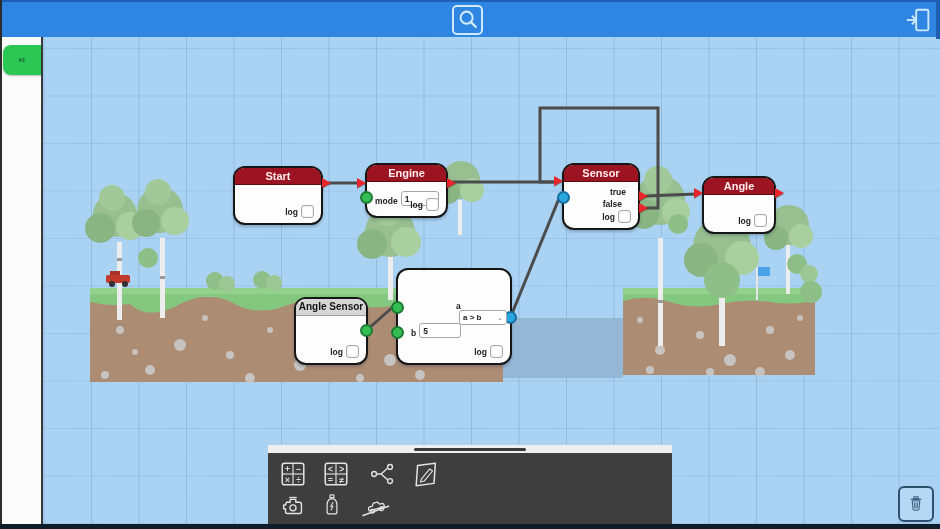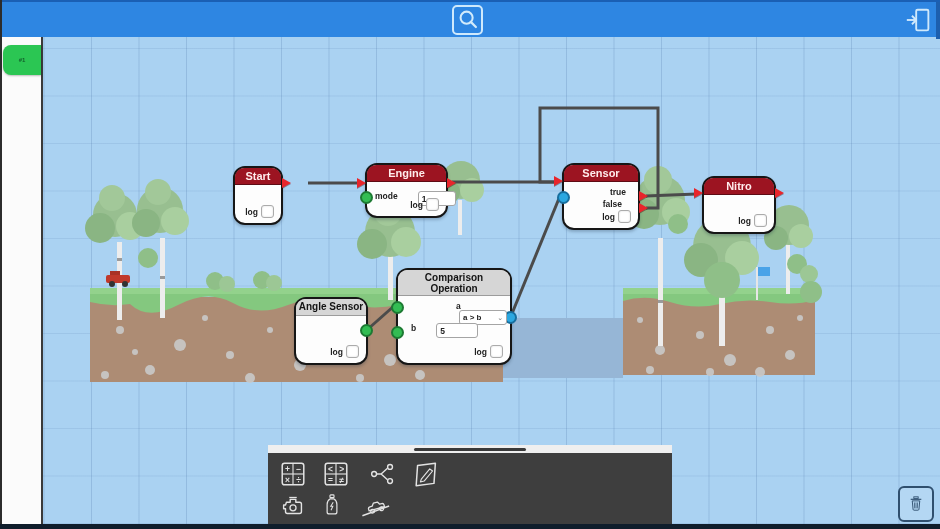--- a/index.html
+++ b/index.html
@@ -38,21 +38,21 @@
   .node{position:absolute;background:#fdfdfd;border:2px solid #161616;border-radius:12px;
         box-sizing:border-box;z-index:3;box-shadow:0 2px 3px rgba(20,40,60,.25);}
   .hdr{height:16px;line-height:16px;text-align:center;font-weight:bold;font-size:11px;
        color:#ffecec;background:#9c1421;border-radius:9px 9px 0 0;border-bottom:1px solid #5e0b14;}
   .hdr.gray{background:#d6d6d6;color:#141414;border-bottom:1px solid #9c9c9c;}
   .hdr.two{height:26px;line-height:11px;padding-top:2px;font-size:10px;box-sizing:border-box;}
   .lbl{font-size:8.5px;font-weight:bold;color:#222;}
   .logrow{position:absolute;right:7px;bottom:5px;display:flex;align-items:center;gap:3px;}
   .cbx{width:11px;height:11px;background:#fff;border:1px solid #ababab;border-radius:3px;
        box-shadow:inset 0 0 2px #d5d5d5;cursor:pointer;}
-  .frow{position:absolute;display:flex;align-items:flex-start;gap:20px;}
+  .frow{position:absolute;display:flex;align-items:flex-end;gap:3px;}
   .numbox{width:30px;height:13px;font-size:8.5px;font-weight:bold;border:1px solid #a5a5a5;
           border-radius:3px;padding:0 3px;font-family:"Liberation Sans",sans-serif;color:#222;}
   .ddown{position:absolute;width:40px;height:13px;border:1px solid #a5a5a5;border-radius:3px;
          background:#fff;display:flex;align-items:center;justify-content:space-between;
          padding:0 3px;cursor:pointer;}
   .ddown .val{font-size:8px;font-weight:bold;color:#222;}
   .ddown .chev{font-size:7px;color:#777;line-height:1;}
   .port{position:absolute;cursor:pointer;}
   .port.exec{width:0;height:0;border-top:5px solid transparent;border-bottom:5px solid transparent;
              border-left:9px solid #e8252b;filter:drop-shadow(0 1px 0 rgba(60,0,0,.4));}
@@ -199,21 +199,21 @@
 
   <svg class="wires" width="940" height="529">
     <polyline points="308,183 360,183" fill="none" stroke="#4b4b4b" stroke-width="3"></polyline>
     <polyline points="452,182 556,182" fill="none" stroke="#4b4b4b" stroke-width="3"></polyline>
     <polyline points="646,208 658,208 658,108 540,108 540,182 556,182" fill="none" stroke="#4b4b4b" stroke-width="3"></polyline>
     <polyline points="646,196 696,194" fill="none" stroke="#4b4b4b" stroke-width="3"></polyline>
     <polyline points="368,329 394,306" fill="none" stroke="#4b4b4b" stroke-width="3"></polyline>
     <polyline points="511,316 560,196" fill="none" stroke="#4b4b4b" stroke-width="3"></polyline>
   </svg>
 
-  <div class="node" style="left:233px;top:166px;width:50px;height:59px">
+  <div class="node" style="left:233px;top:166px;width:90px;height:59px">
     <div class="hdr"><span>Start</span></div>
     <span class="port exec out" style="top:10px"></span>
     <div class="logrow">
         <span class="lbl">log</span>
         <span class="cbx"></span>
       </div>
   </div>
 
   <div class="node" style="left:365px;top:163px;width:83px;height:55px">
     <div class="hdr"><span>Engine</span></div>
@@ -238,43 +238,39 @@
     <span class="port exec out" style="top:38px"></span>
     <span class="sidelbl" style="right:12px;top:22px">true</span>
     <span class="sidelbl" style="right:16px;top:34px">false</span>
     <div class="logrow">
         <span class="lbl">log</span>
         <span class="cbx"></span>
       </div>
   </div>
 
   <div class="node" style="left:702px;top:176px;width:74px;height:58px">
-    <div class="hdr"><span>Nitro</span></div>
+    <div class="hdr"><span>Angle</span></div>
     <span class="port exec in" style="top:10px"></span>
     <span class="port exec out" style="top:10px"></span>
     <div class="logrow">
         <span class="lbl">log</span>
         <span class="cbx"></span>
       </div>
   </div>
 
   <div class="node" style="left:294px;top:297px;width:74px;height:68px">
     <div class="hdr gray" style="font-size:10px"><span>Angle Sensor</span></div>
     <span class="port dot out" style="top:25px"></span>
     <div class="logrow">
         <span class="lbl">log</span>
         <span class="cbx"></span>
       </div>
   </div>
 
   <div class="node" style="left:396px;top:268px;width:116px;height:97px">
-    <div class="hdr gray two">
-      <div>Comparison</div>
-      <div>Operation</div>
-    </div>
     <span class="port dot in" style="top:31px"></span>
     <span class="port dot in" style="top:56px"></span>
     <span class="port dot blue out" style="top:41px"></span>
     <span class="sidelbl" style="left:14px;top:31px">a</span>
     <div class="ddown" style="right:3px;top:40px">
       <span class="val">a &gt; b</span>
       <span class="chev">⌄</span>
     </div>
     <div class="frow" style="left:13px;top:53px">
       <span class="lbl">b</span>

